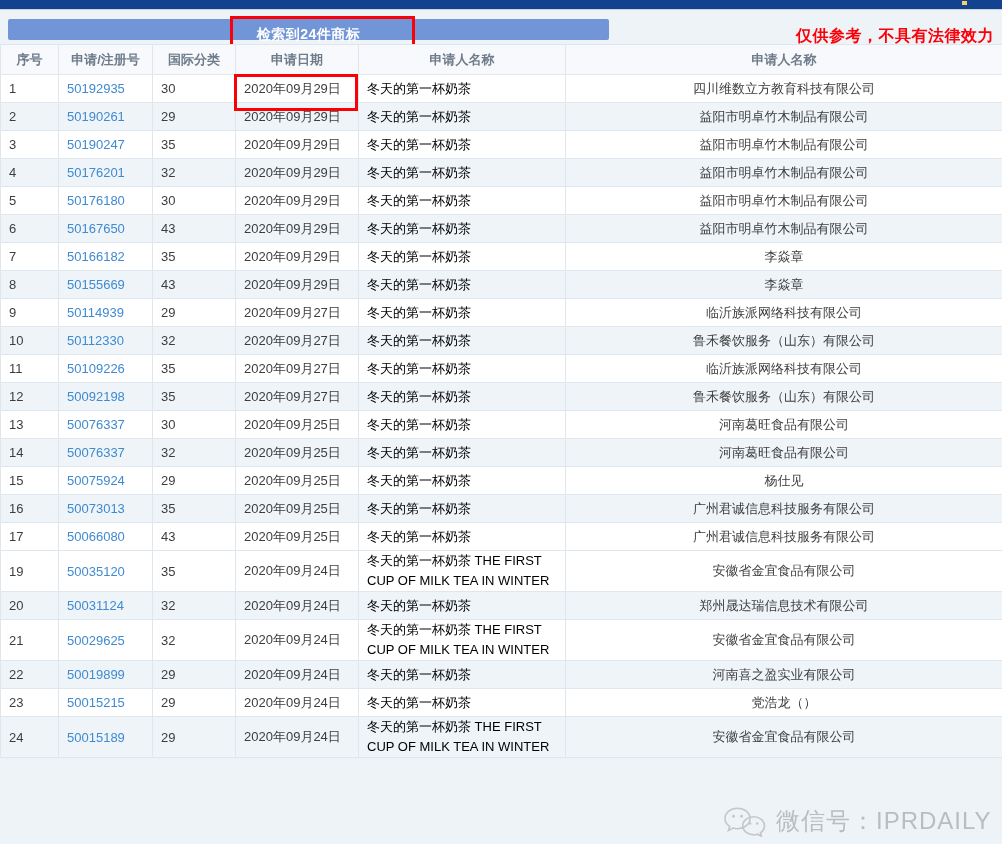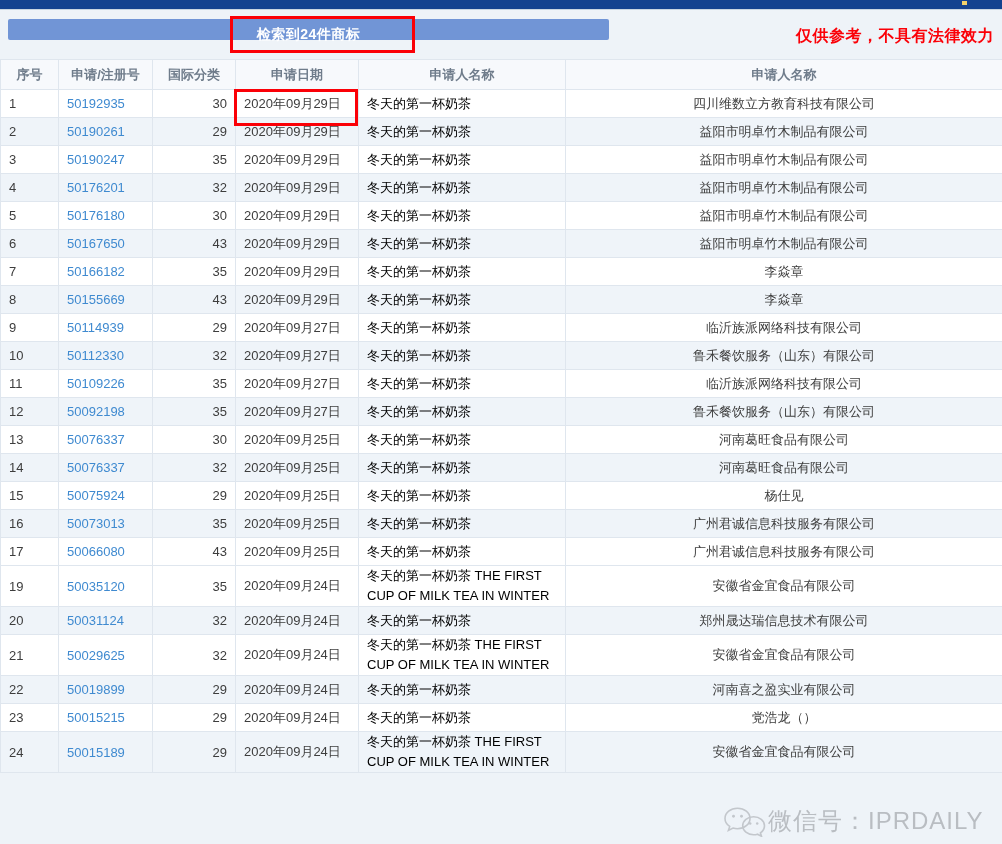--- a/index.html
+++ b/index.html
@@ -92,21 +92,21 @@
     font-size: 16px;
     font-weight: bold;
     letter-spacing: 0.5px;
     white-space: nowrap;
   }
 
   
   .table-wrap {
     position: absolute;
     left: 0;
-    top: 49px;
+    top: 34px;
     width: 1002px;
   }
   table.results {
     width: 1002px;
     border-collapse: collapse;
     table-layout: fixed;
     background: #ffffff;
   }
   table.results th,
   table.results td {
@@ -129,21 +129,21 @@
     color: #3d3d3d;
   }
   table.results tbody tr.even td {
     background: #eff4f9;
   }
   table.results tbody tr.odd td {
     background: #ffffff;
   }
   td.c-idx   { text-align: left;  padding-left: 12px; }
   td.c-appno { text-align: left;  padding-left: 10px; }
-  td.c-class { text-align: right;  padding-left: 10px; }
+  td.c-class { text-align: left;  padding-left: 10px; }
   td.c-date  { text-align: left;  padding-left: 12px; }
   td.c-name  { text-align: left;  padding-left: 8px; }
   td.c-applicant { text-align: center; padding-left: 10px; }
 
   .link {
     color: #3f8ad0;
     text-decoration: none;
     cursor: pointer;
   }
   .tm-name {
@@ -167,21 +167,21 @@
     z-index: 5;
   }
 
   
   .watermark {
     position: absolute;
     left: 722px;
     top: 795px;
     display: flex;
     align-items: center;
-    gap: 0;
+    gap: 8px;
     pointer-events: none;
     z-index: 6;
   }
   .watermark-text {
     color: #b9bdc2;
     font-size: 24px;
     letter-spacing: 1px;
     white-space: nowrap;
   }
   .wechat-icon { display: block; }

